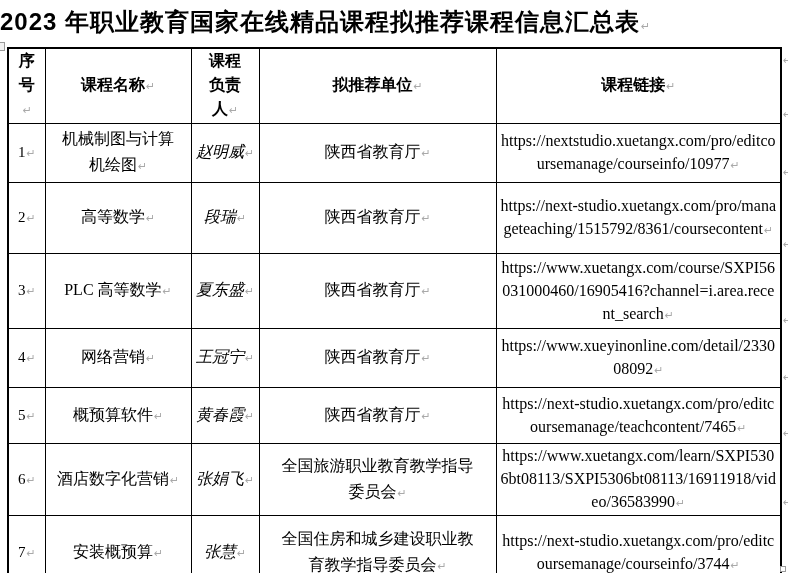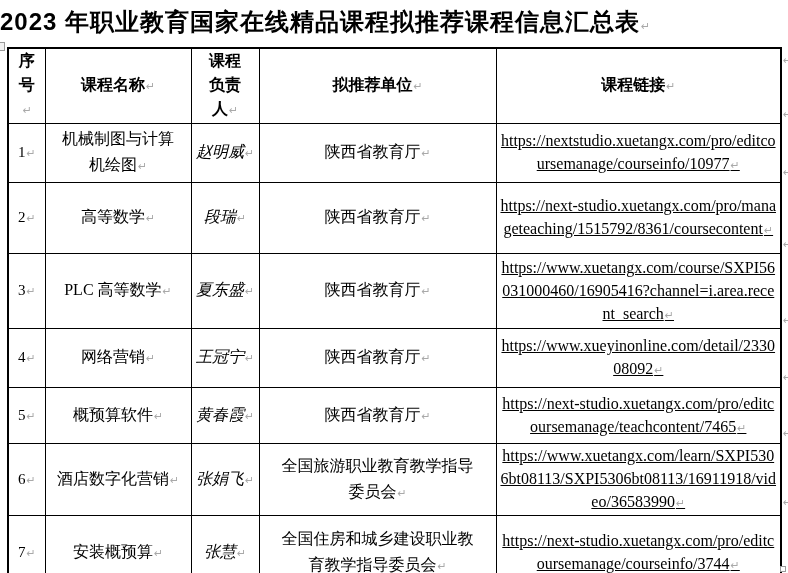--- a/index.html
+++ b/index.html
@@ -53,21 +53,20 @@
   th.h-leader { padding: 0 16px; }
   td.c-index  { font-size: 15px; }
   td.c-course { padding: 0 10px; margin-left: 29px; }
   td.c-leader { padding: 0 2px; font-style: italic; }
   td.c-unit   { padding: 0 16px; }
   td.c-link   {
     padding: 0 3px;
     word-break: break-all;
     line-height: 23px;
     font-size: 16px;
-    text-decoration: underline;
   }
   .row-end-mark {
     position: absolute;
     left: 782px;
     width: 14px;
     text-align: left;
   }
   .tbl-move-handle {
     position: absolute;
     left: -4px; top: 42px;

